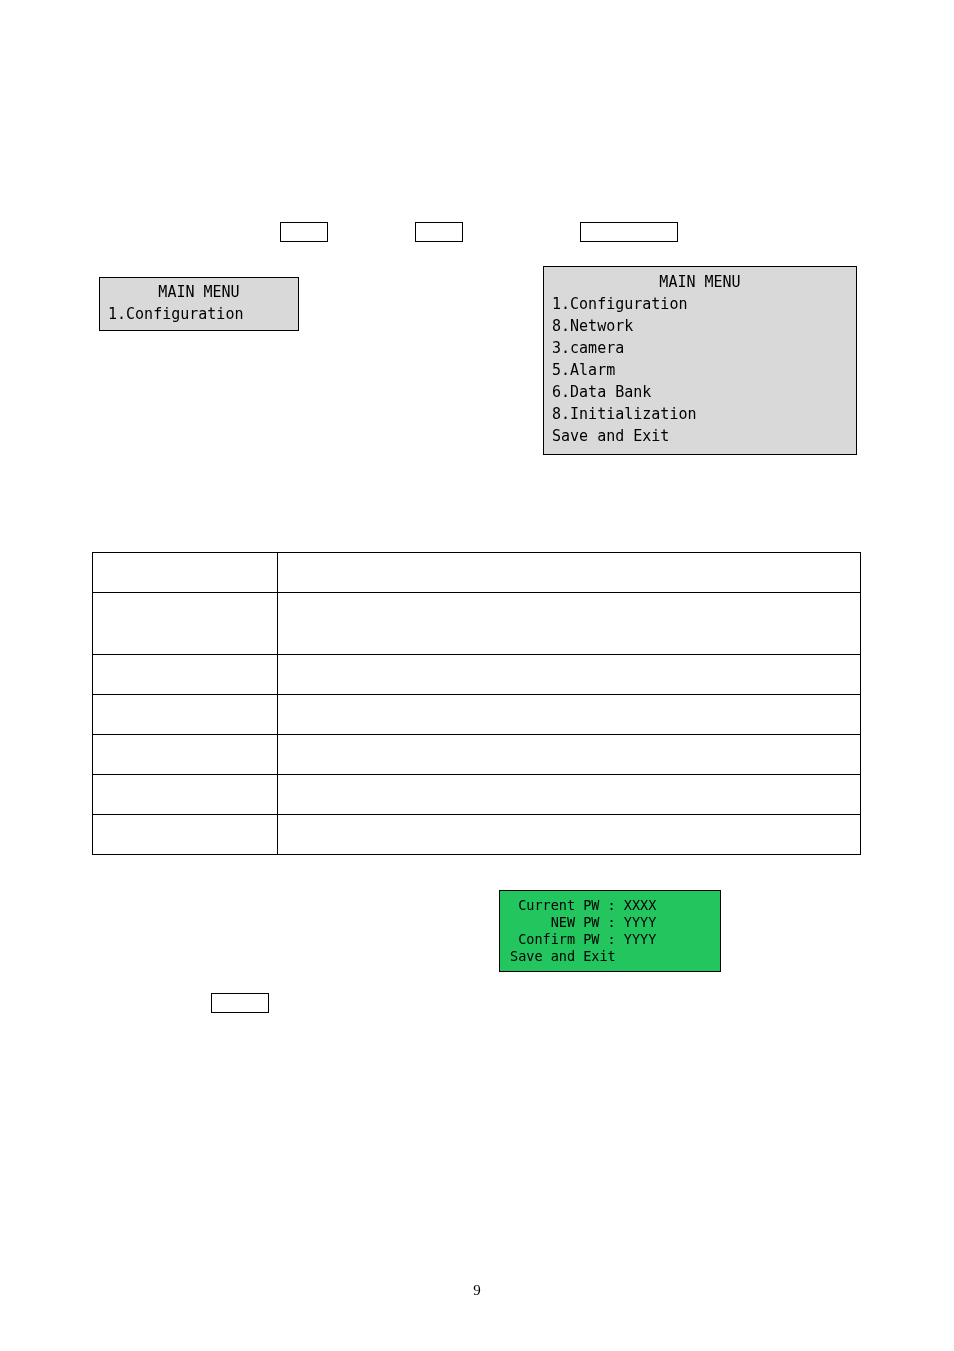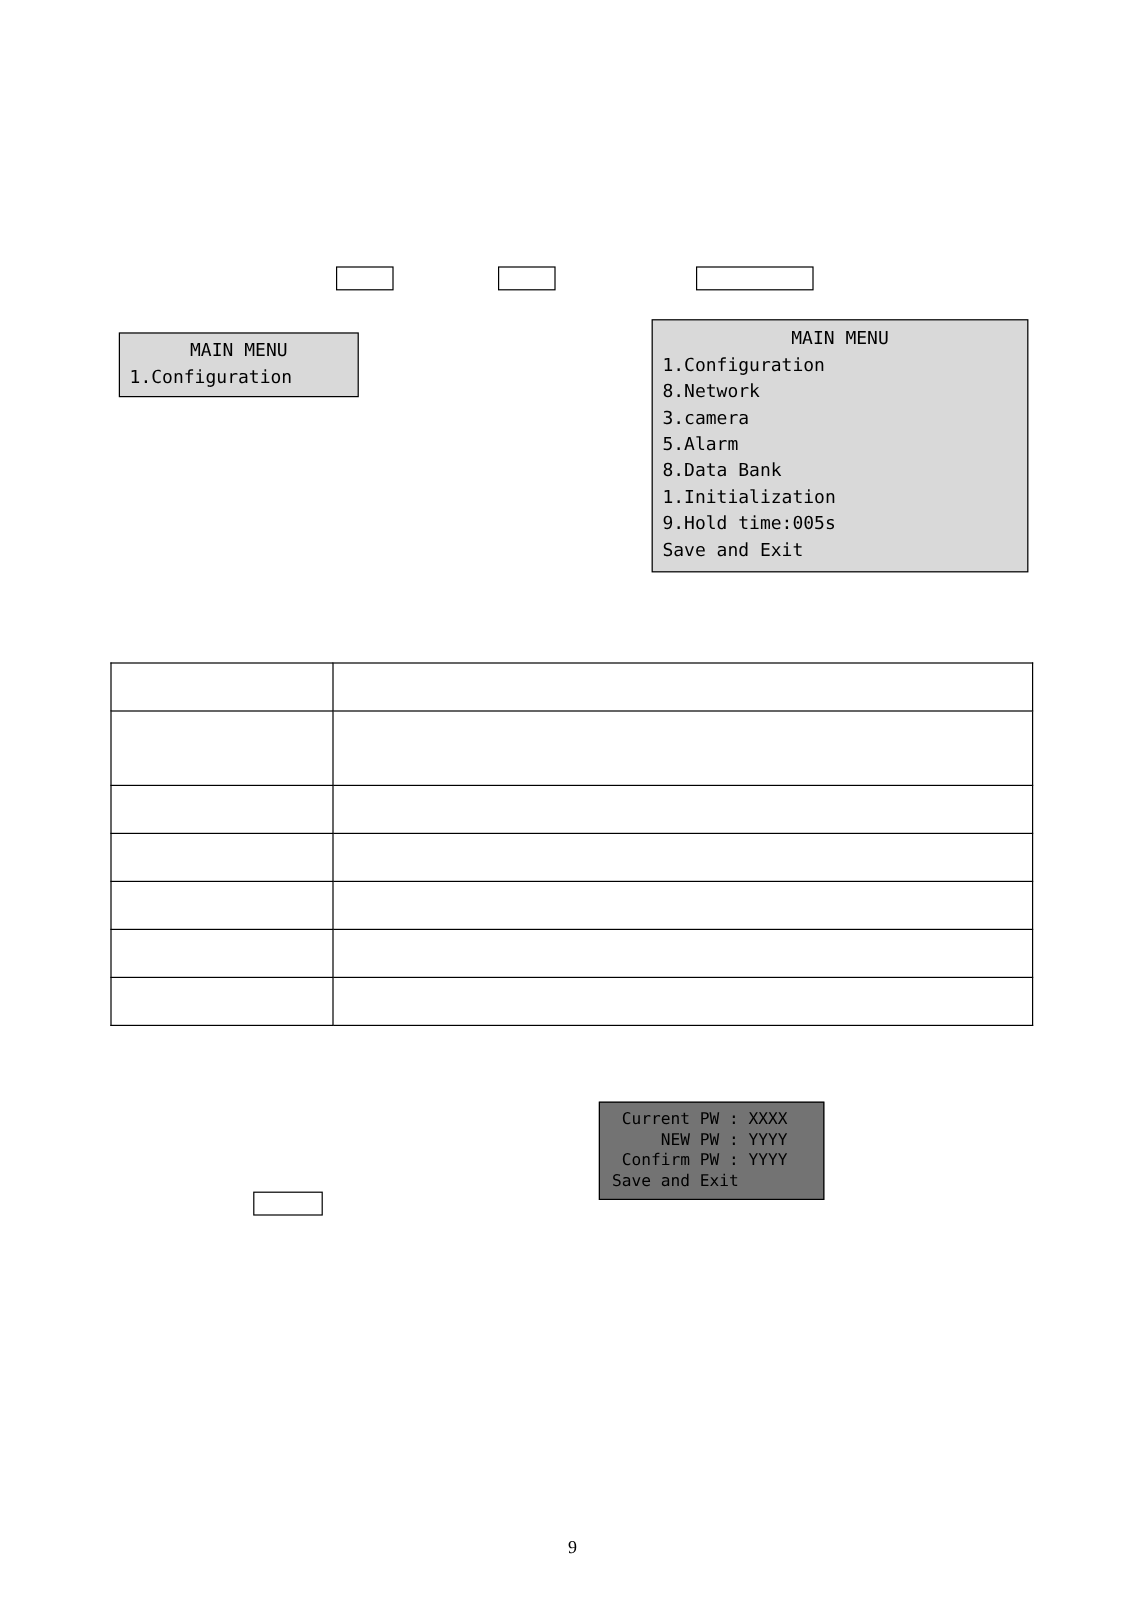--- a/index.html
+++ b/index.html
@@ -79,30 +79,29 @@
   }
   .big-table col.col1 { width: 185px; }
   .big-table tr.r40 td { height: 40px; }
   .big-table tr.r60 td { height: 62px; }
 
   
   .pw-panel {
     position: absolute;
     top: 890px;
     left: 499px;
-    width: 188px;
+    width: 222px;
     border: 1px solid #000;
-    background: #737373;
+    background: #22c55e;
     box-sizing: border-box;
     padding: 6px 10px;
     font-size: 13.5px;
     line-height: 17px;
     font-family: "DejaVu Sans Mono", "Lucida Console", Consolas, monospace;
     white-space: pre;
-    margin-top: 28px;
   }
 
   
   .lone-box {
     position: absolute;
     top: 993px;
     left: 211px;
     width: 58px;
     height: 20px;
     border: 1px solid #000;
@@ -136,23 +135,22 @@
     <div class="title">MAIN MENU</div>
     <div>1.Configuration</div>
   </div>
 
   <div class="right-panel">
     <div class="title">MAIN MENU</div>
     <div>1.Configuration</div>
     <div>8.Network</div>
     <div>3.camera</div>
     <div>5.Alarm</div>
-    <div>8.Data Bank</div>
-    <div>1.Initialization</div>
-    <div>9.Hold time:005s</div>
+    <div>6.Data Bank</div>
+    <div>8.Initialization</div>
     <div>Save and Exit</div>
   </div>
 
   <table class="big-table">
     <colgroup>
       <col class="col1">
       <col>
     </colgroup>
     <tbody>
         <tr class="r40">

